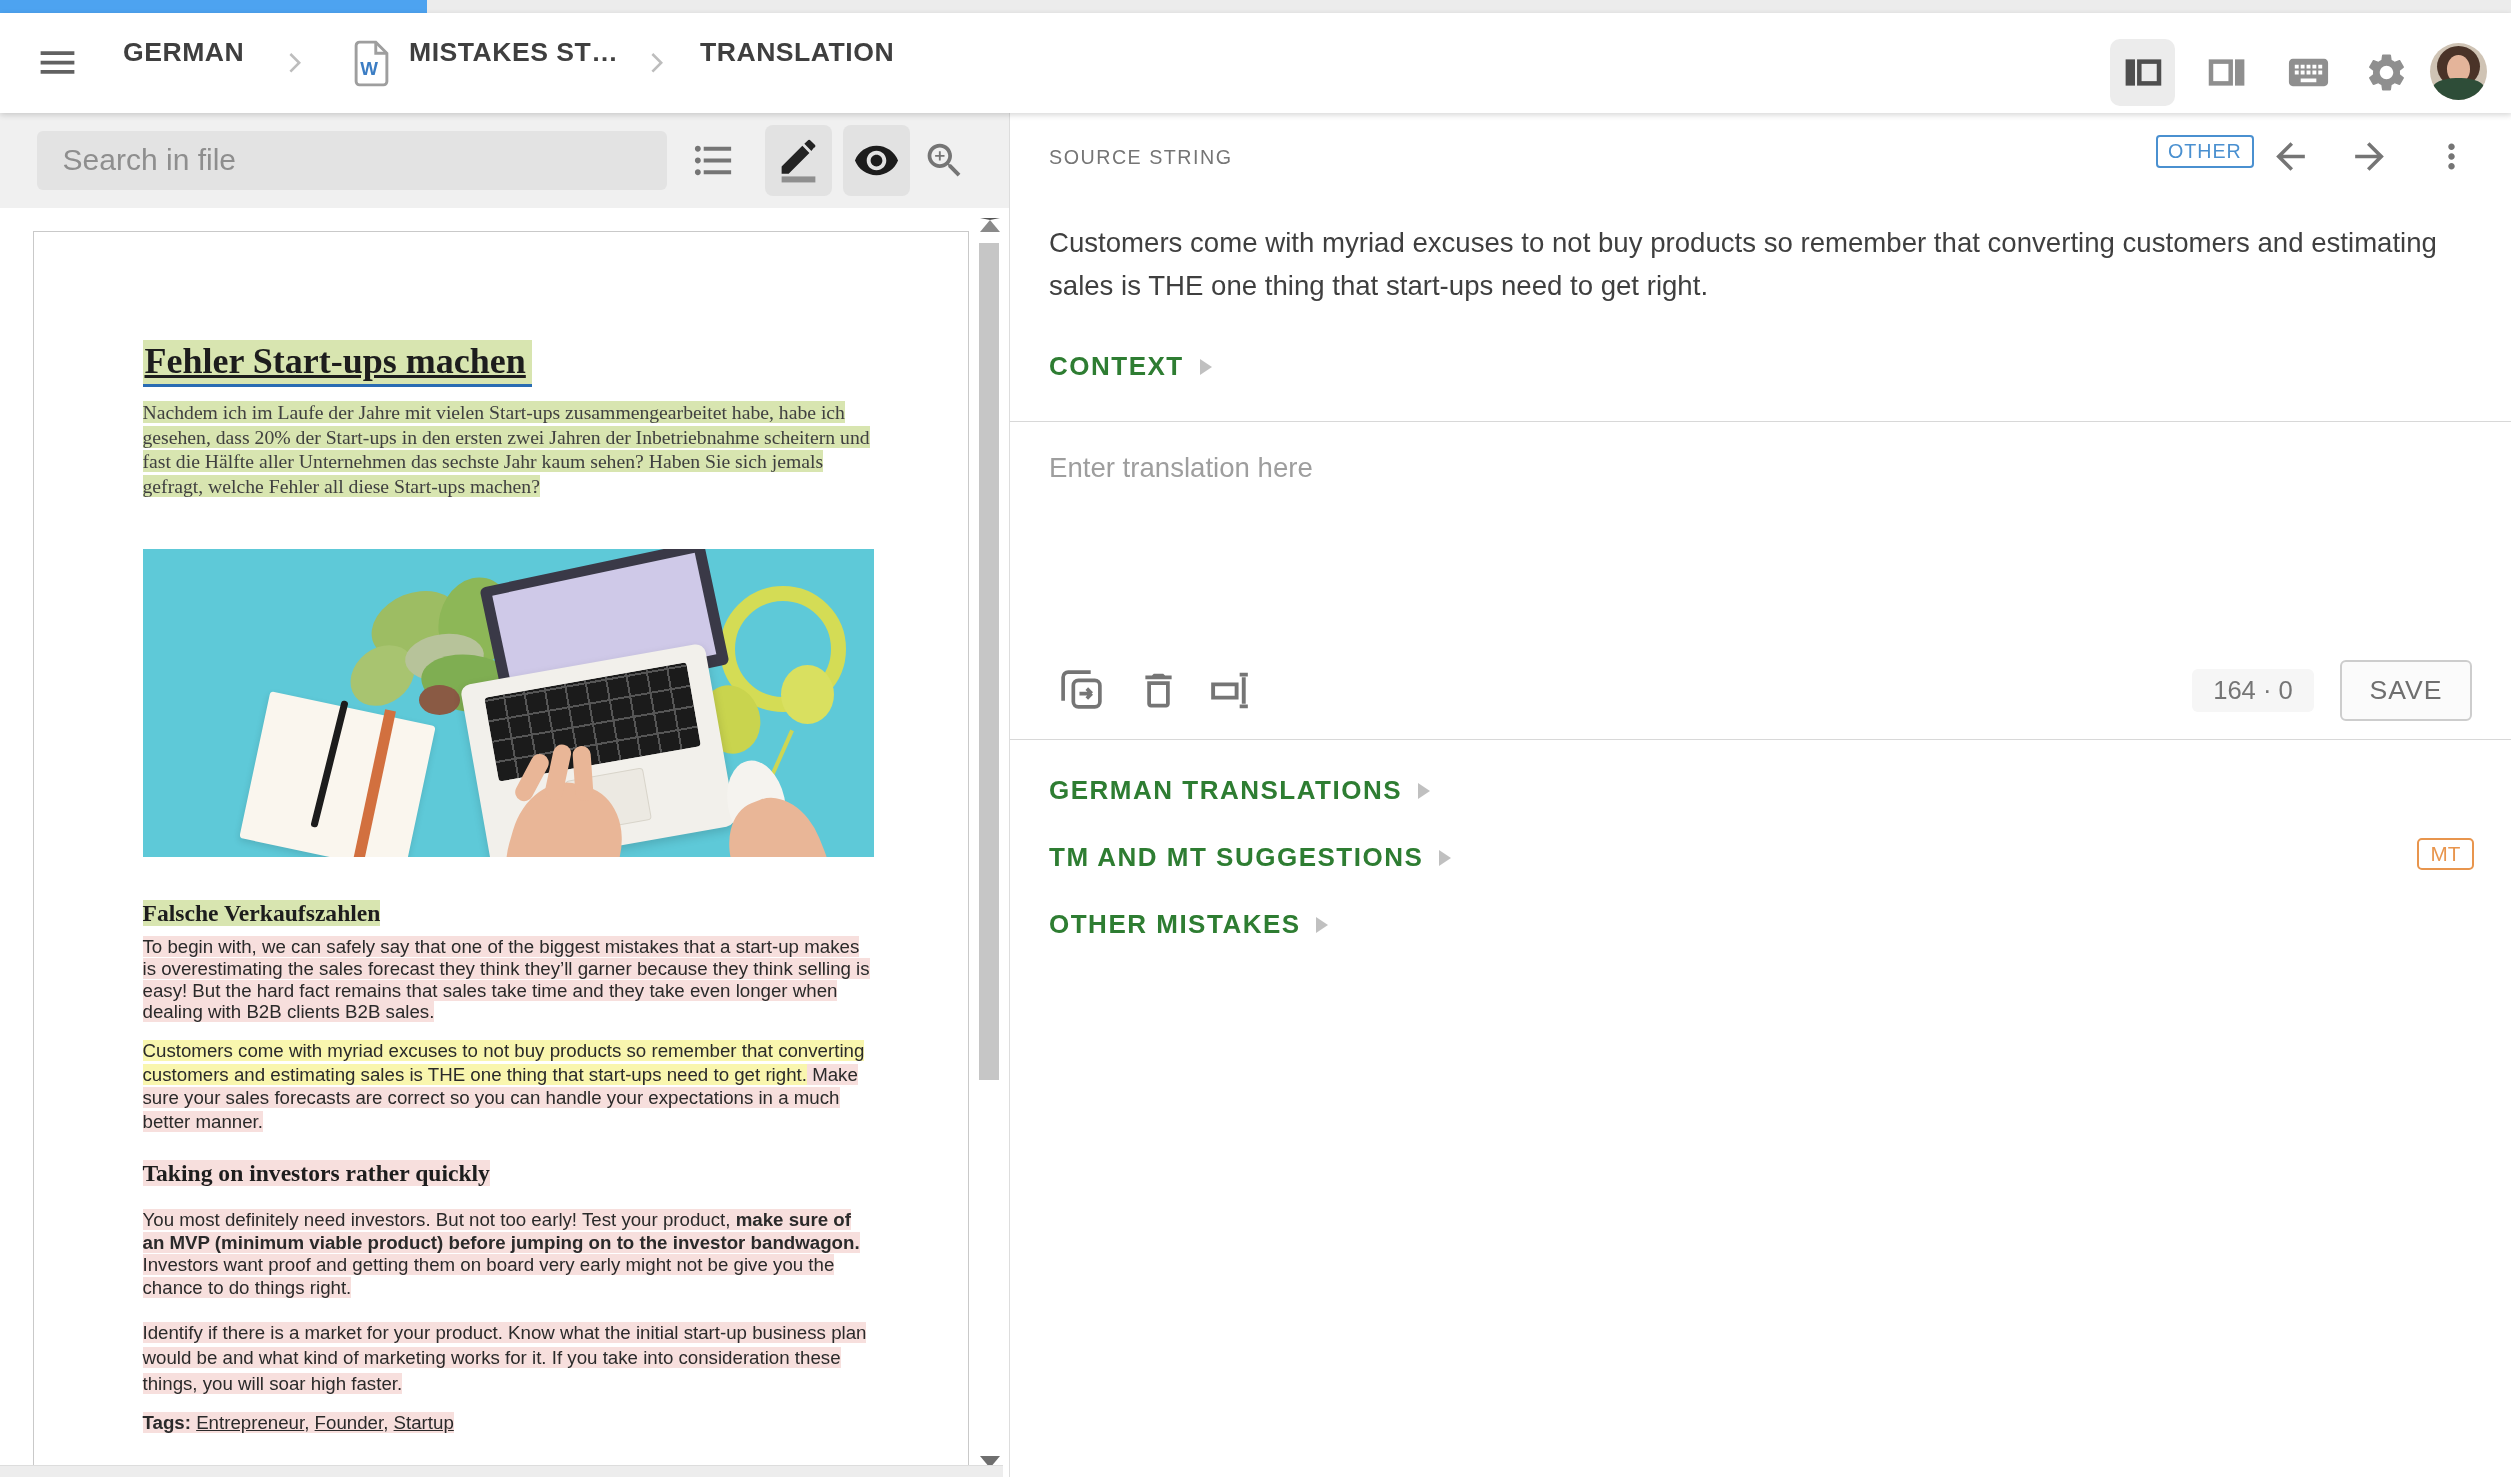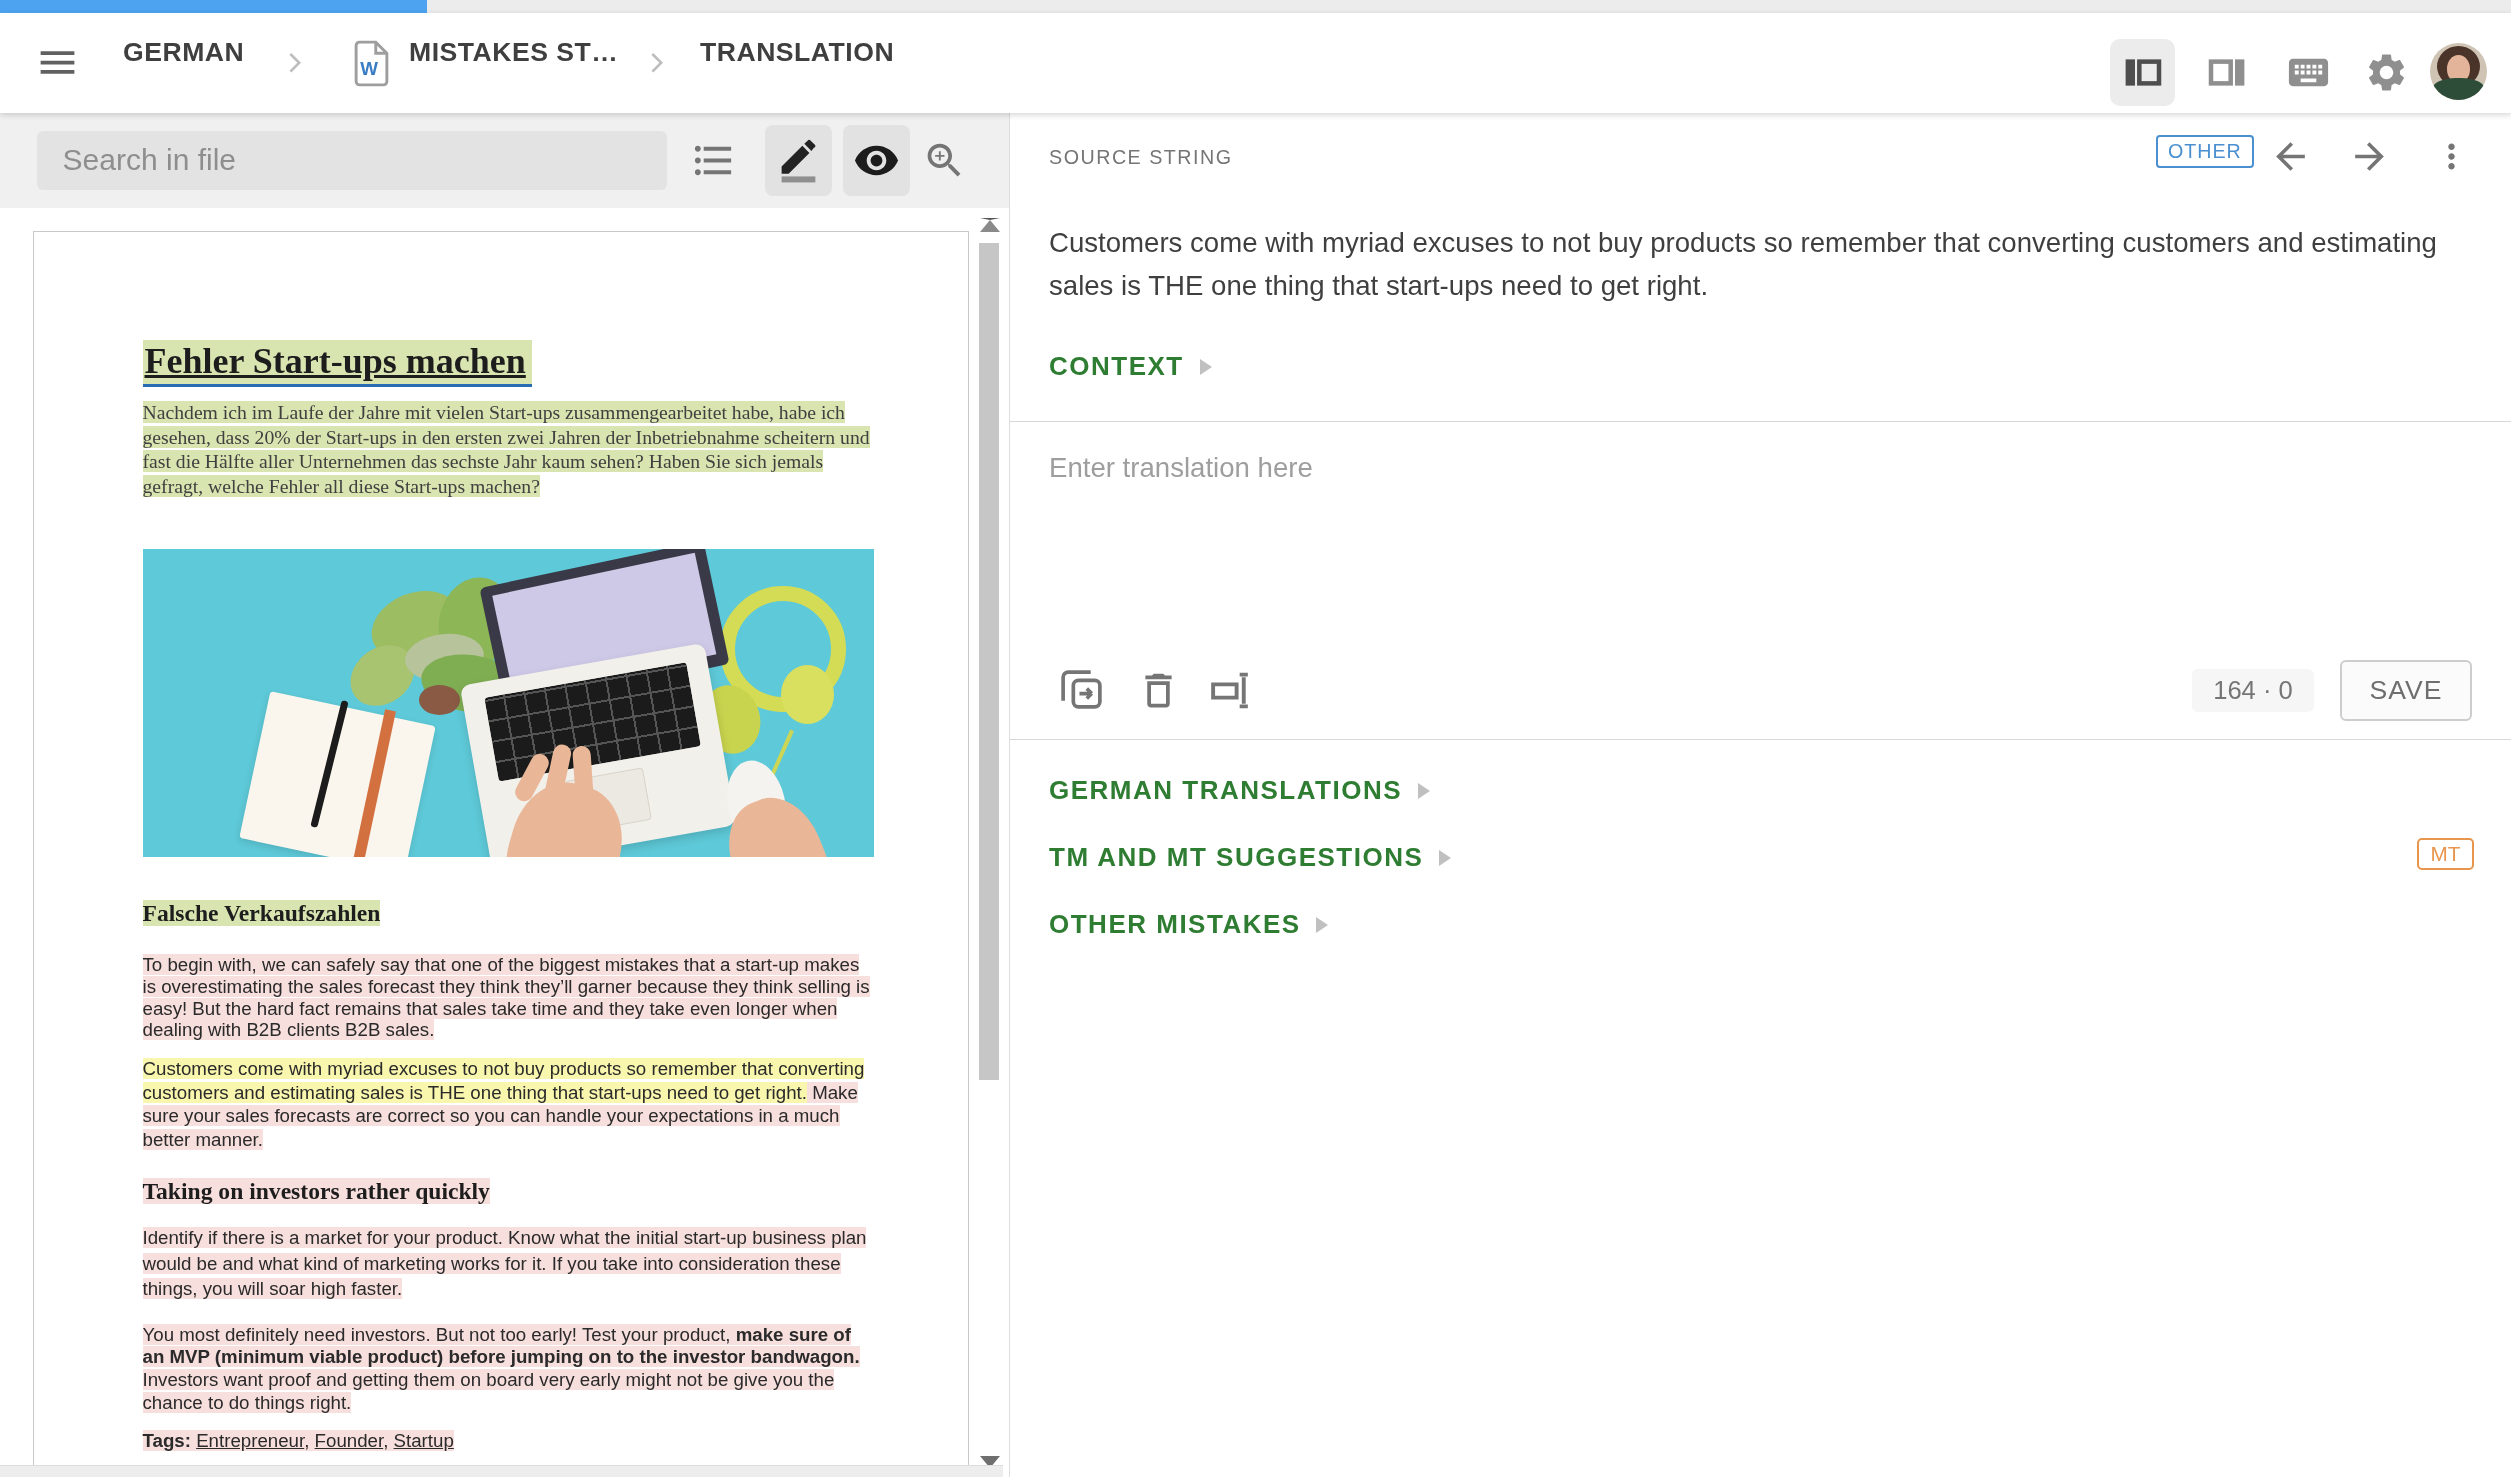--- a/index.html
+++ b/index.html
@@ -55,21 +55,21 @@
   .doc-title{font-family:"Liberation Serif",serif;font-size:36px;font-weight:700;color:#1d1d1d}
   .doc-title .hl-g{text-decoration:underline;border-bottom:3.9px solid #2a6cb3;padding:1px 5.9px 3px 2px}
   .hl-g{background:var(--highlight-green)}
   .hl-p{background:var(--highlight-pink)}
   .hl-y{background:var(--highlight-yellow)}
   .doc-intro{margin-top:18px;font-family:"Liberation Serif",serif;font-weight:400;font-size:19.7px;
              line-height:24.6px;color:#404040;width:735px}
   .doc-photo{position:relative;margin-top:51px;width:731px;height:308px;background:var(--photo-teal);overflow:hidden}
   .doc-h2{margin-top:43px;font-family:"Liberation Serif",serif;font-size:23.6px;font-weight:700;color:#1d1d1d}
   .doc-p{font-size:18.7px;line-height:21.7px;color:#2a2a2a;width:735px}
-  .p1{margin-top:27px}
+  .p1{margin-top:9px}
   .p2{margin-top:15.8px;line-height:23.6px}
   .h2b{margin-top:27px}
   .p3{margin-top:21.7px;line-height:22.7px}
   .p4{margin-top:19.7px;line-height:25.6px}
   .doc-tags{margin-top:15.8px;font-size:18.7px;color:#2a2a2a}
   .doc-tags b{font-weight:700}
   .doc-tags a{color:#2a2a2a;text-decoration:underline;cursor:pointer}
 
   
   .sh{position:absolute}
@@ -280,25 +280,25 @@
       <p class="doc-p p1">
         <span class="hl-p">To begin with, we can safely say that one of the biggest mistakes that a start-up makes is overestimating the sales forecast they think they’ll garner because they think selling is easy! But the hard fact remains that sales take time and they take even longer when dealing with B2B clients B2B sales.</span>
       </p>
       <p class="doc-p p2">
         <span class="hl-y">Customers come with myriad excuses to not buy products so remember that converting customers and estimating sales is THE one thing that start-ups need to get right.</span><span class="hl-p"> Make sure your sales forecasts are correct so you can handle your expectations in a much better manner.</span>
       </p>
 
       <h2 class="doc-h2 h2b">
         <span class="hl-p">Taking on investors rather quickly</span>
       </h2>
+      <p class="doc-p p3">
+        <span class="hl-p">You most definitely need investors. But not too early! Test your product, </span><span class="hl-p" style="font-weight:700">make sure of an MVP (minimum viable product) before jumping on to the investor bandwagon.</span><span class="hl-p"> Investors want proof and getting them on board very early might not be give you the chance to do things right.</span>
+      </p>
       <p class="doc-p p4">
         <span class="hl-p">Identify if there is a market for your product. Know what the initial start-up business plan would be and what kind of marketing works for it. If you take into consideration these things, you will soar high faster.</span>
-      </p>
-      <p class="doc-p p3">
-        <span class="hl-p">You most definitely need investors. But not too early! Test your product, </span><span class="hl-p" style="font-weight:700">make sure of an MVP (minimum viable product) before jumping on to the investor bandwagon.</span><span class="hl-p"> Investors want proof and getting them on board very early might not be give you the chance to do things right.</span>
       </p>
 
       <p class="doc-tags">
         <span class="hl-p">
           <b>Tags:</b>
           <a>Entrepreneur</a><span>, </span><a>Founder</a><span>, </span><a>Startup</a>
         </span>
       </p>
     </div>
   </div>

